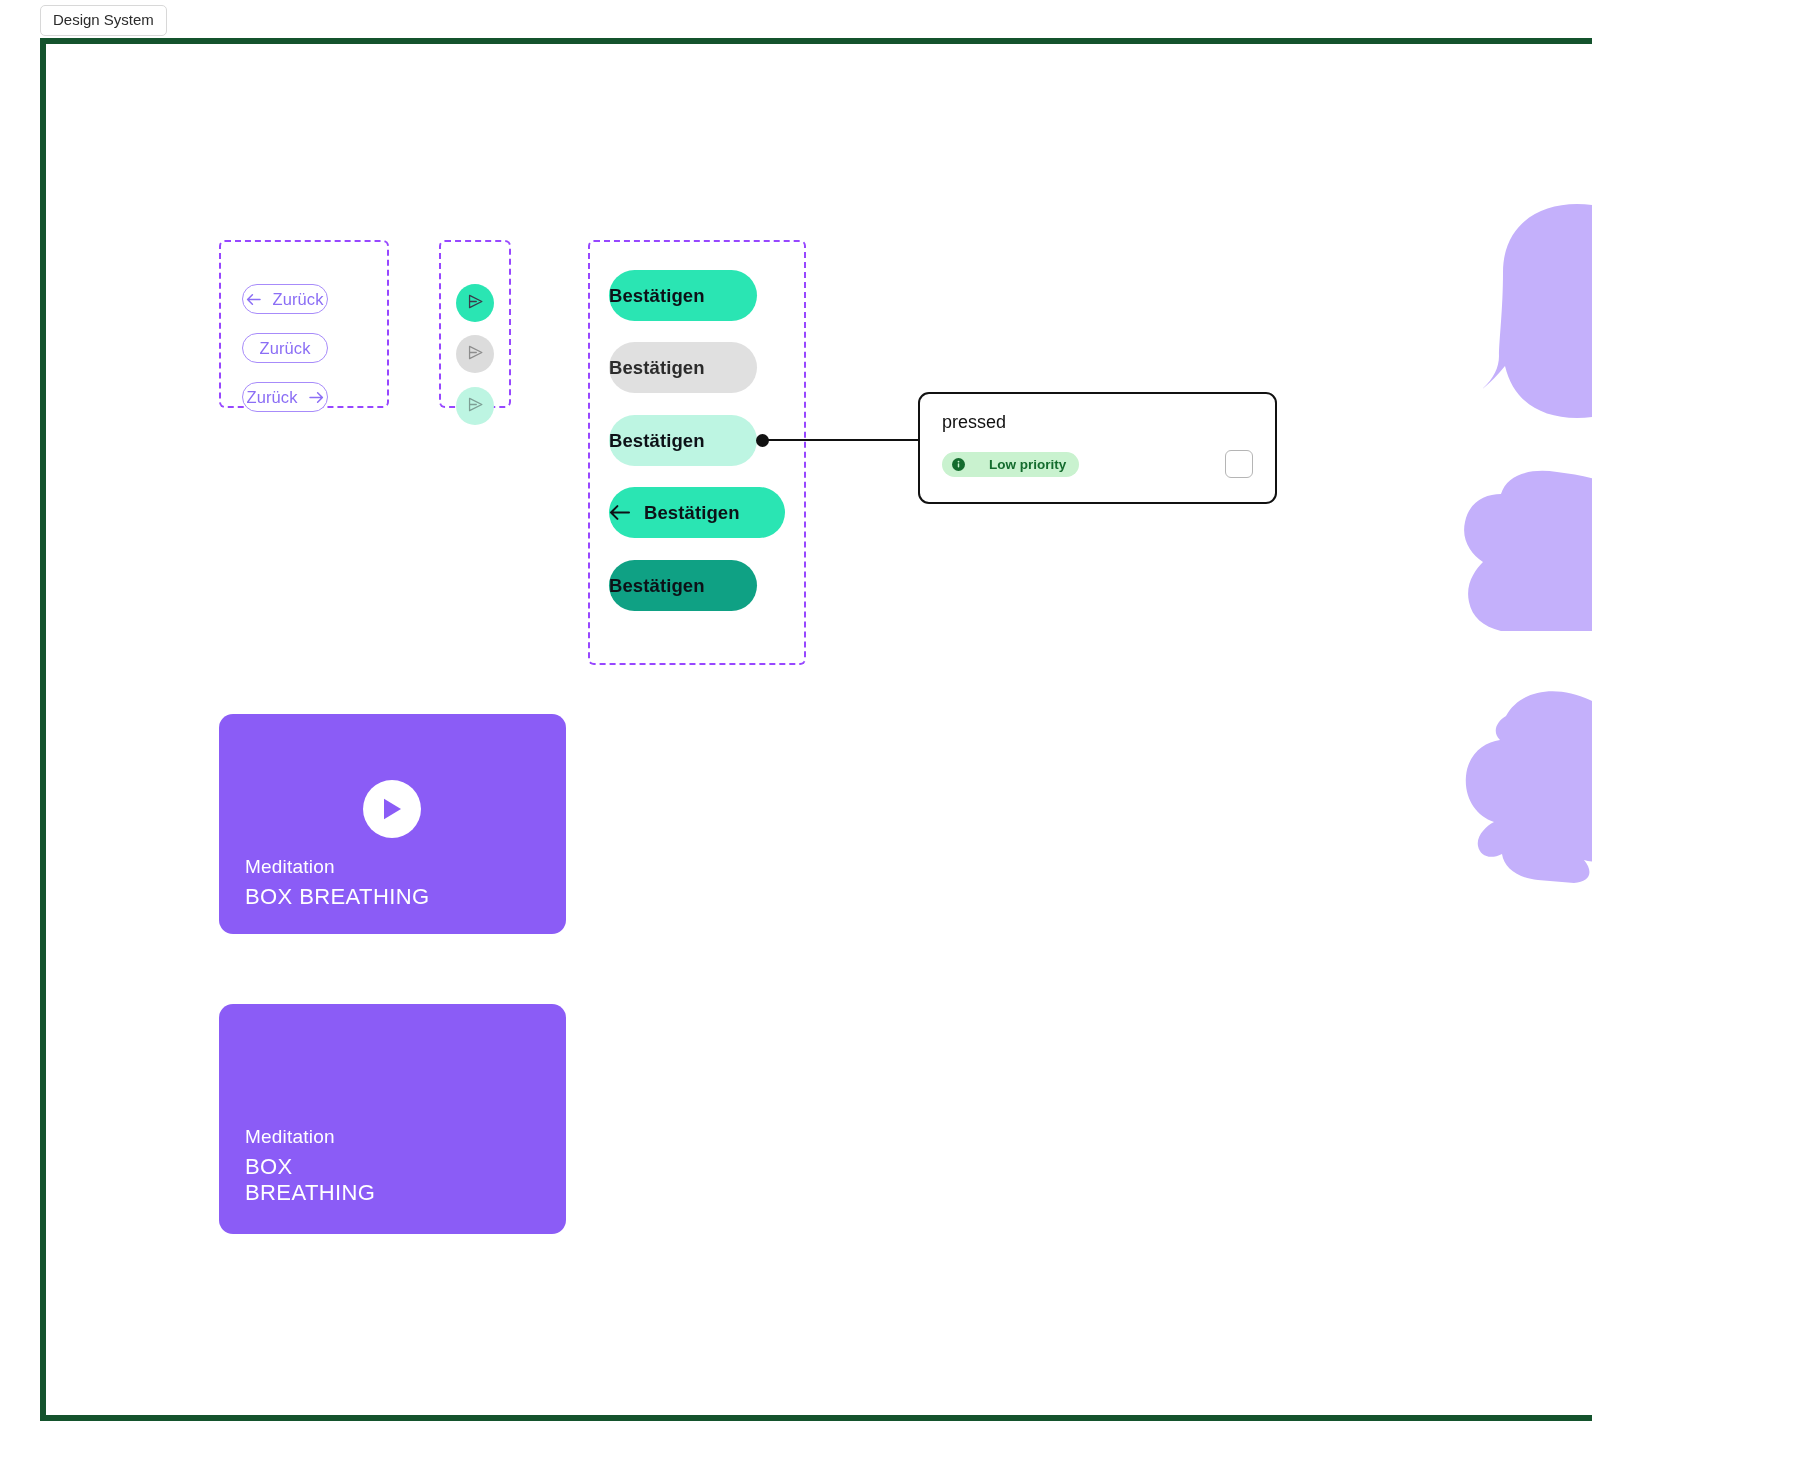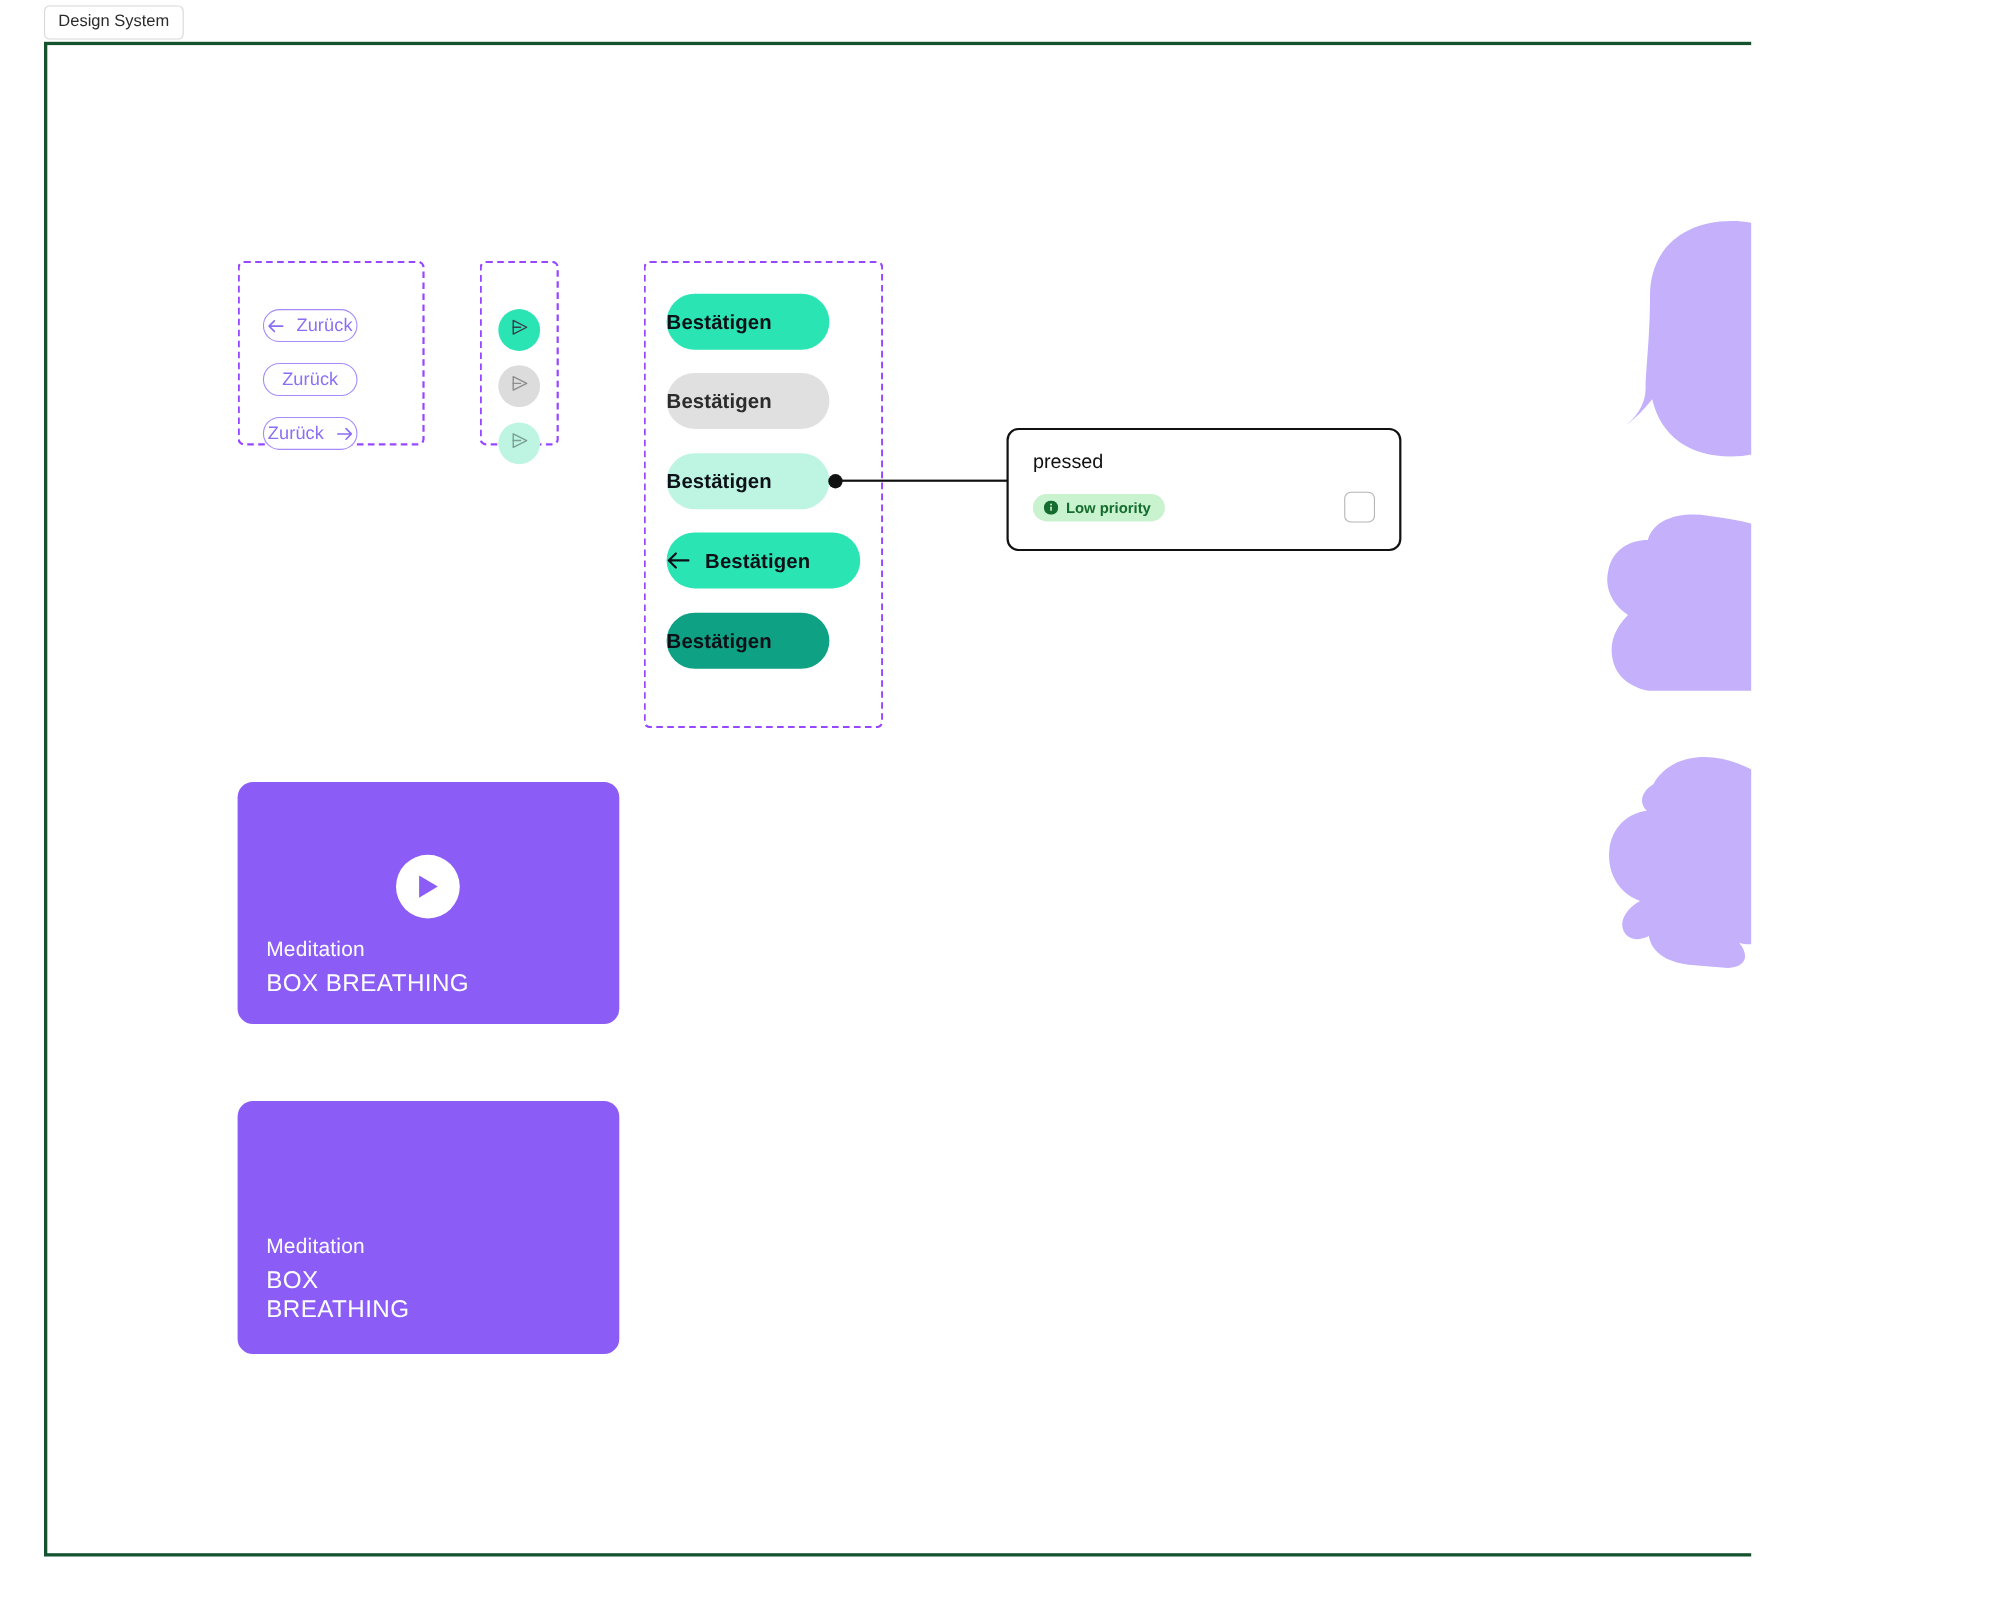--- a/index.html
+++ b/index.html
@@ -36,21 +36,21 @@
     white-space: nowrap;
   }
 
   
   .canvas {
     position: absolute;
     left: 40px; top: 38px;
     width: 1727px;
     height: 1371px;
     background: #ffffff;
-    border: 3px solid #14532d;
+    border: 6px solid #14532d;
   }
 
   
   .frame {
     position: absolute;
     border: 2px dashed #9747ff;
     border-radius: 6px;
     box-sizing: border-box;
   }
 
@@ -135,21 +135,21 @@
     margin-bottom: 17px;
   }
   .anno-row {
     display: flex;
     align-items: center;
     justify-content: space-between;
   }
   .badge {
     display: inline-flex;
     align-items: center;
-    gap: 7px;
+    gap: 24px;
     background: #c9f2cf;
     color: #146c2e;
     border-radius: 999px;
     padding: 5px 13px 5px 10px;
     font-size: 13.5px;
     font-weight: 600;
   }
   .anno-check {
     width: 28px; height: 28px;
     border: 1.6px solid #b5b5b5;

